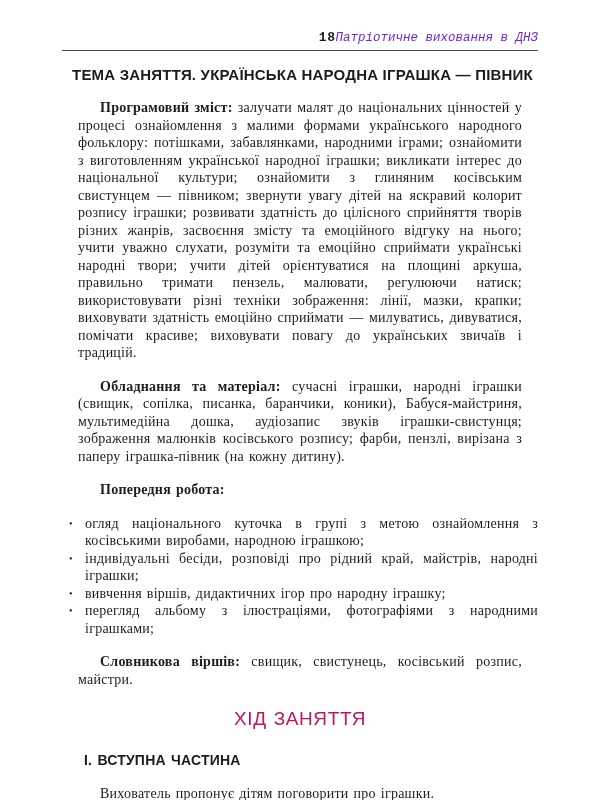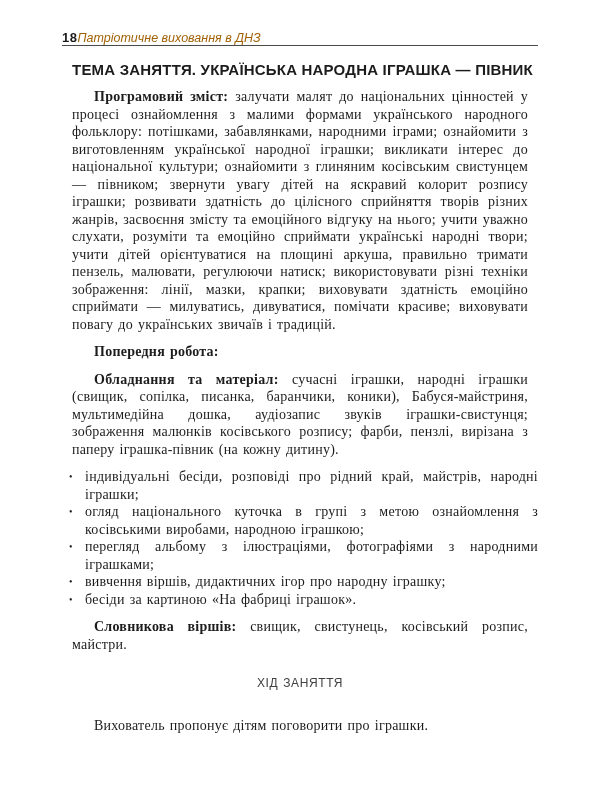--- a/index.html
+++ b/index.html
@@ -9,54 +9,55 @@
     height: 800px;
     box-sizing: border-box;
     padding: 30px 62px 0 62px;
     background: #ffffff;
     color: #1c1c1c;
     overflow: hidden;
   }
   
   .page-header {
     display: flex;
-    justify-content: flex-start;
+    justify-content: flex-end;
     align-items: baseline;
-    font-family: Liberation Sans, sans-serif;
+    font-family: Liberation Mono, monospace;
     border-bottom: 1.5px solid #4a4a4a;
+    padding-bottom: 5px;
   }
   .page-number {
     font-size: 13px;
     font-weight: bold;
     letter-spacing: 0.5px;
   }
   .running-title {
     font-size: 12.5px;
     font-style: italic;
-    color: #a16207;
+    color: #6d28d9;
   }
   
   .lesson-title {
     font-family: "Liberation Sans", sans-serif;
     font-size: 15px;
     font-weight: bold;
     text-align: center;
     margin: 15px 0 9px 5px;
     letter-spacing: 0.2px;
   }
   
   .body-text {
     font-family: "Liberation Serif", serif;
     font-size: 14px;
     line-height: 17.5px;
     text-align: justify;
     letter-spacing: 0.25px;
     word-spacing: 1.2px;
   }
-  .body-text p { margin: 10px; text-indent: 22px; }
+  .body-text p { margin: 16px; text-indent: 22px; }
   .lead { font-weight: bold; }
   
   .prelim-list {
     list-style: none;
     margin: 0;
     padding: 0;
   }
   .prelim-list li {
     position: relative;
     padding-left: 23px;
@@ -66,26 +67,26 @@
     content: "\2022";
     position: absolute;
     left: 7px;
     top: 0;
     font-size: 10px;
     line-height: 17.5px;
   }
   
   .course-heading {
     font-family: "Liberation Sans", sans-serif;
-    font-size: 12px;
+    font-size: 19px;
     font-weight: normal;
     text-align: center;
     letter-spacing: 0.6px;
     margin: 22px 0 24px 0;
-    color: #404040;
+    color: #be185d;
   }
   
   .part-heading {
     font-family: "Liberation Sans", sans-serif;
     font-size: 14px;
     font-weight: bold;
     margin: 0 0 3px 0;
     text-indent: 22px;
     letter-spacing: 0.2px;
   }
@@ -99,34 +100,34 @@
     <span class="page-number">18</span>
     <span class="running-title">Патріотичне виховання в ДНЗ</span>
   </header>
 
   <h1 class="lesson-title">ТЕМА ЗАНЯТТЯ. УКРАЇНСЬКА НАРОДНА ІГРАШКА — ПІВНИК</h1>
 
   <main class="body-text">
 
     <p><span class="lead">Програмовий зміст:</span> <span>залучати малят до національних цінностей у процесі ознайомлення з малими формами українського народного фольклору: потішками, забавлянками, народними іграми; ознайомити з виготовленням української народної іграшки; викликати інтерес до національної культури; ознайомити з глиняним косівським свистунцем — півником; звернути увагу дітей на яскравий колорит розпису іграшки; розвивати здатність до цілісного сприйняття творів різних жанрів, засвоєння змісту та емоційного відгуку на нього; учити уважно слухати, розуміти та емоційно сприймати українські народні твори; учити дітей орієнтуватися на площині аркуша, правильно тримати пензель, малювати, регулюючи натиск; використовувати різні техніки зображення: лінії, мазки, крапки; виховувати здатність емоційно сприймати — милуватись, дивуватися, помічати красиве; виховувати повагу до українських звичаїв і традицій.</span></p>
 
+    <p><span class="lead">Обладнання та матеріал:</span> <span>сучасні іграшки, народні іграшки (свищик, сопілка, писанка, баранчики, коники), Бабуся-майстриня, мультимедійна дошка, аудіозапис звуків іграшки-свистунця; зображення малюнків косівського розпису; фарби, пензлі, вирізана з паперу іграшка-півник (на кожну дитину).</span></p>
+
     <p><span class="lead">Попередня робота:</span></p>
 
-    <p><span class="lead">Обладнання та матеріал:</span> <span>сучасні іграшки, народні іграшки (свищик, сопілка, писанка, баранчики, коники), Бабуся-майстриня, мультимедійна дошка, аудіозапис звуків іграшки-свистунця; зображення малюнків косівського розпису; фарби, пензлі, вирізана з паперу іграшка-півник (на кожну дитину).</span></p>
-
     <ul class="prelim-list">
+      <li>огляд національного куточка в групі з метою ознайомлення з косівськими виробами, народною іграшкою;</li>
       <li>індивідуальні бесіди, розповіді про рідний край, майстрів, народні іграшки;</li>
-      <li>огляд національного куточка в групі з метою ознайомлення з косівськими виробами, народною іграшкою;</li>
+      <li>вивчення віршів, дидактичних ігор про народну іграшку;</li>
       <li>перегляд альбому з ілюстраціями, фотографіями з народними іграшками;</li>
-      <li>вивчення віршів, дидактичних ігор про народну іграшку;</li>
-      <li>бесіди за картиною «На фабриці іграшок».</li>
     </ul>
 
     <p><span class="lead">Словникова віршів:</span> <span>свищик, свистунець, косівський розпис, майстри.</span></p>
 
     <h2 class="course-heading">ХІД ЗАНЯТТЯ</h2>
 
+    <h3 class="part-heading">І. ВСТУПНА ЧАСТИНА</h3>
 
     <p>Вихователь пропонує дітям поговорити про іграшки.</p>
 
   </main>
 
 </div>
 
 </body></html>

